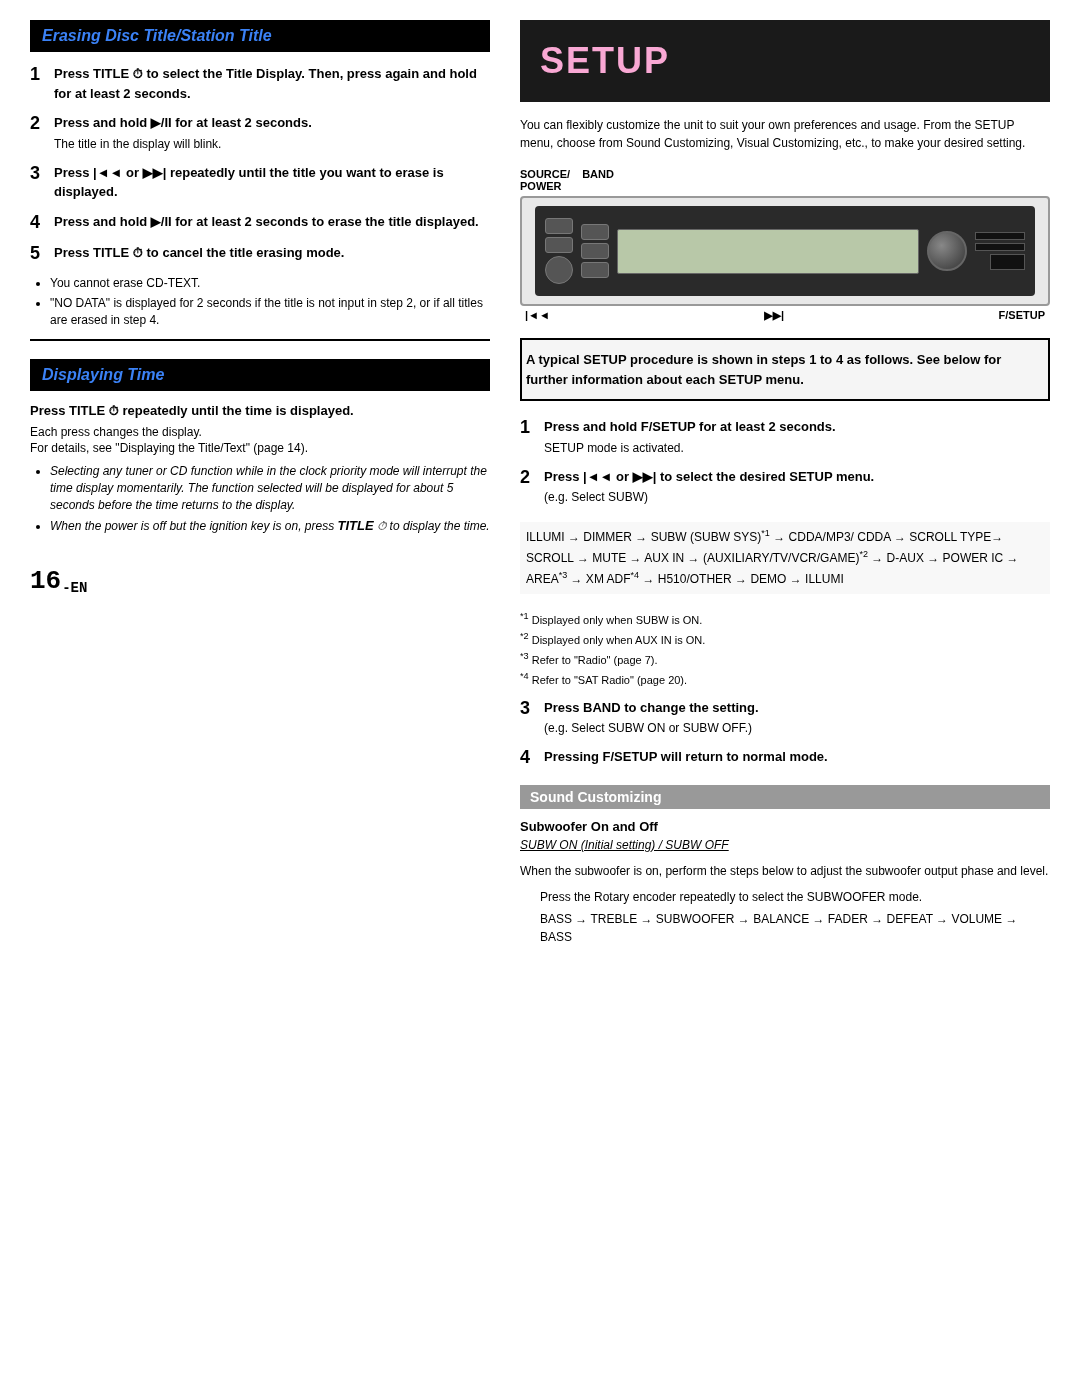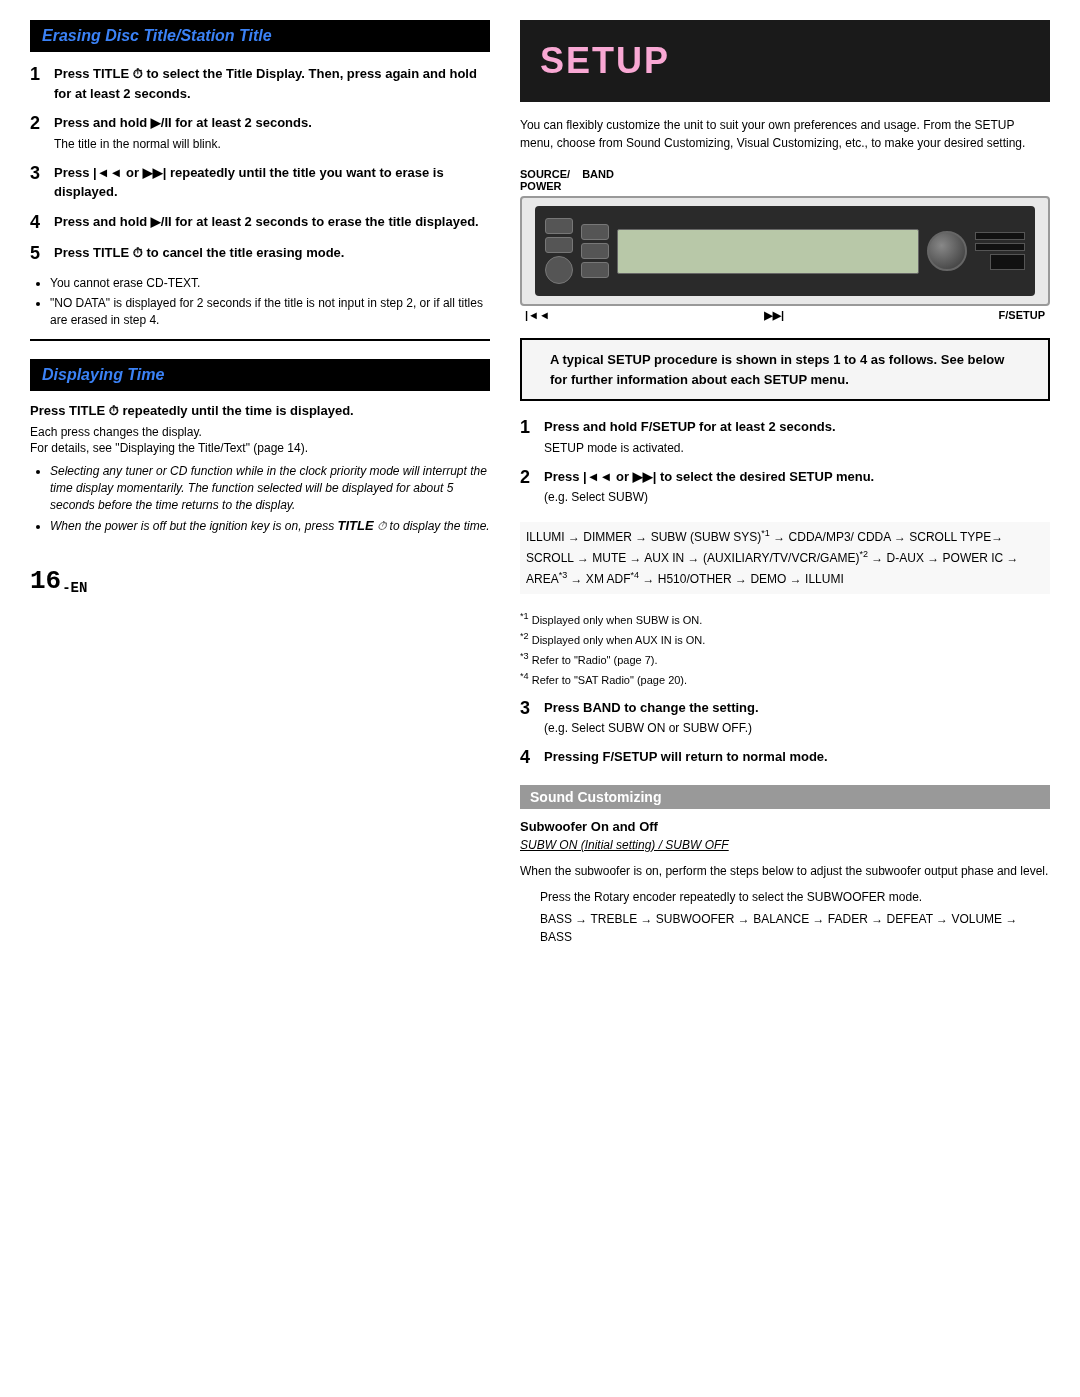--- a/index.html
+++ b/index.html
@@ -232,21 +232,21 @@
       font-size: 11px;
       font-weight: bold;
       margin-top: 3px;
       padding: 0 5px;
     }
 
     
     .info-box {
       border: 2px solid #000;
       background: #f5f5f5;
-      padding: 10px 28px;
+      padding: 10px 4px;
       margin-bottom: 16px;
       font-size: 13px;
       line-height: 1.5;
       font-weight: bold;
     }
 
     .flow-text {
       font-size: 12px;
       line-height: 1.6;
       margin: 16px 0;
@@ -355,21 +355,21 @@
         </p>
       </div>
     </div>
 
     <div class="step">
       <span class="step-number">2</span>
       <div class="step-content">
         <p>
           Press and hold <span class="bold-text">▶/II</span> for at least 2 seconds.
         </p>
-        <div class="sub-text">The title in the normal will blink.</div>
+        <div class="sub-text">The title in the display will blink.</div>
       </div>
     </div>
 
     <div class="step">
       <span class="step-number">3</span>
       <div class="step-content">
         <p>
           Press <span class="bold-text">|◄◄</span> or <span class="bold-text">▶▶|</span> repeatedly until the title you
           want to erase is displayed.
         </p>

